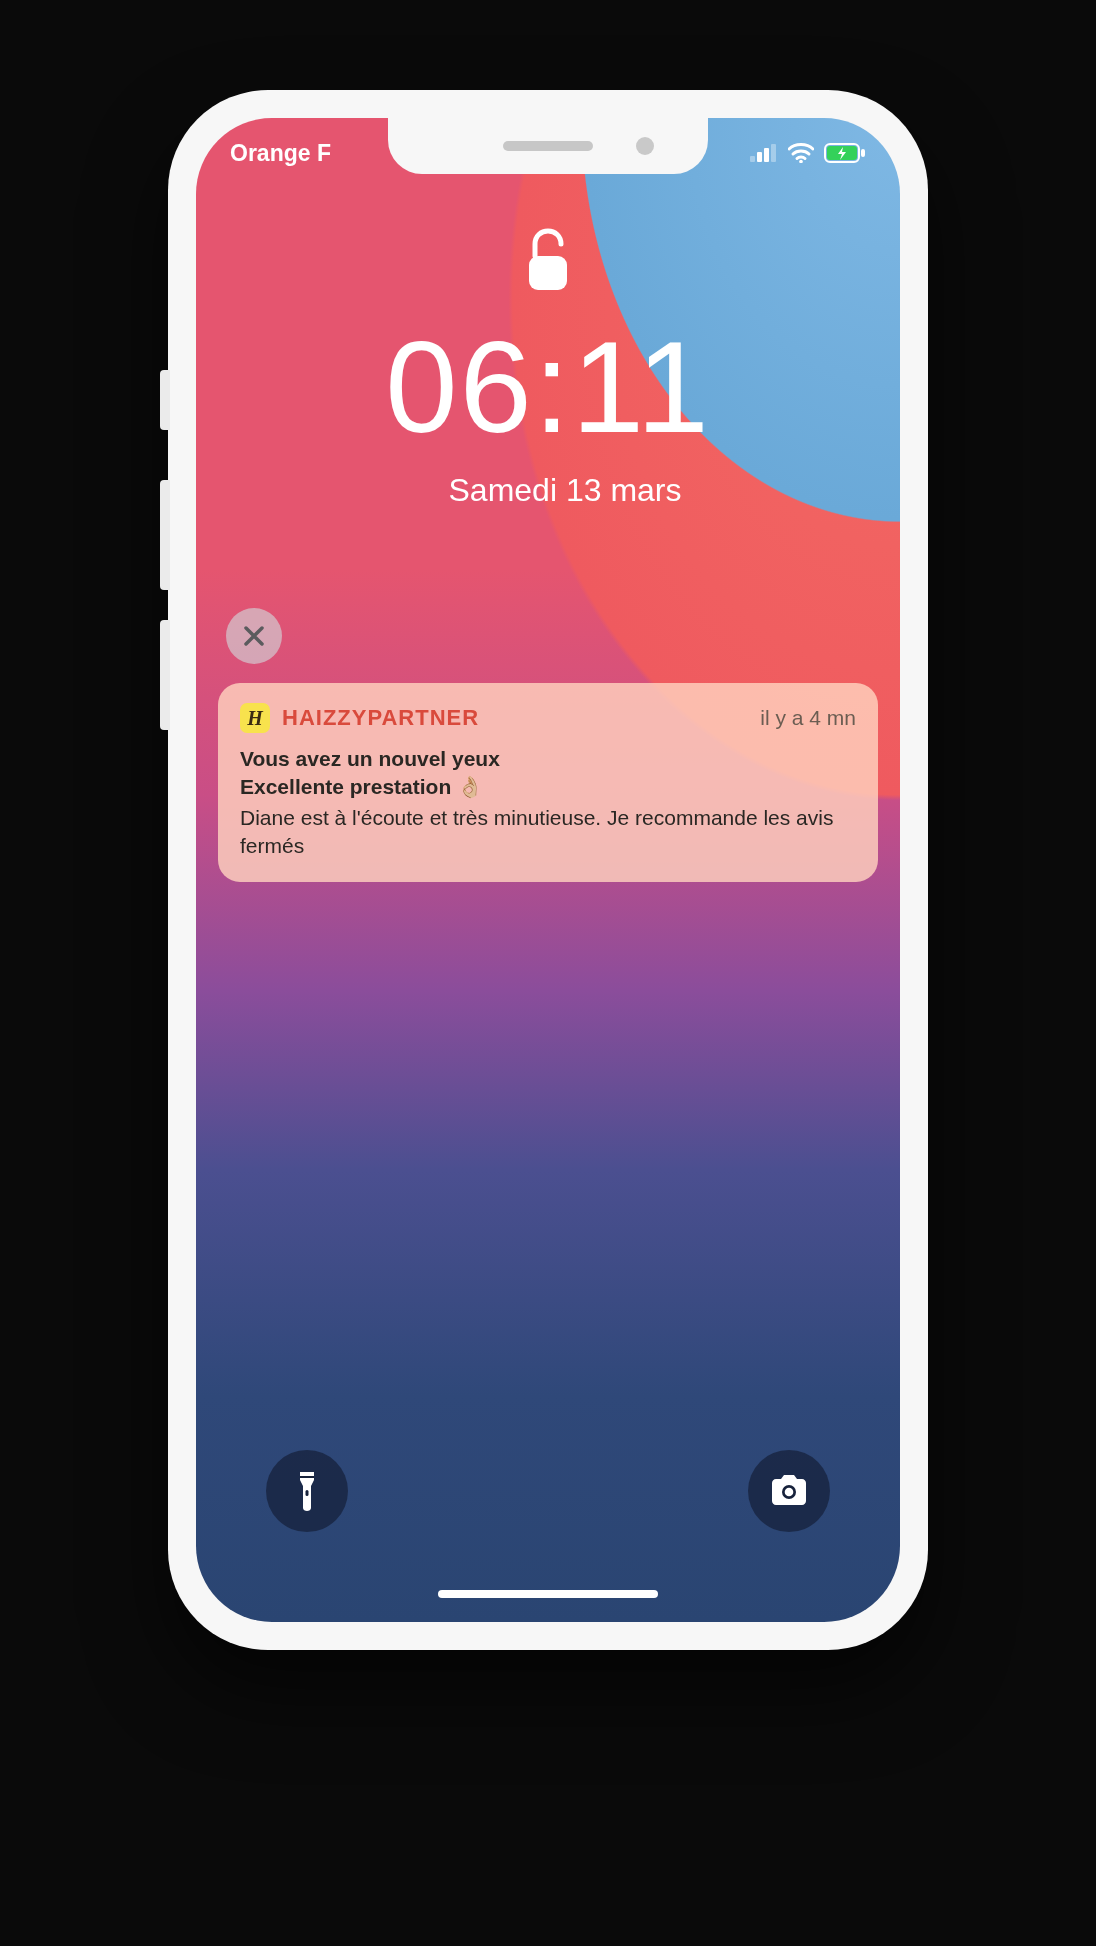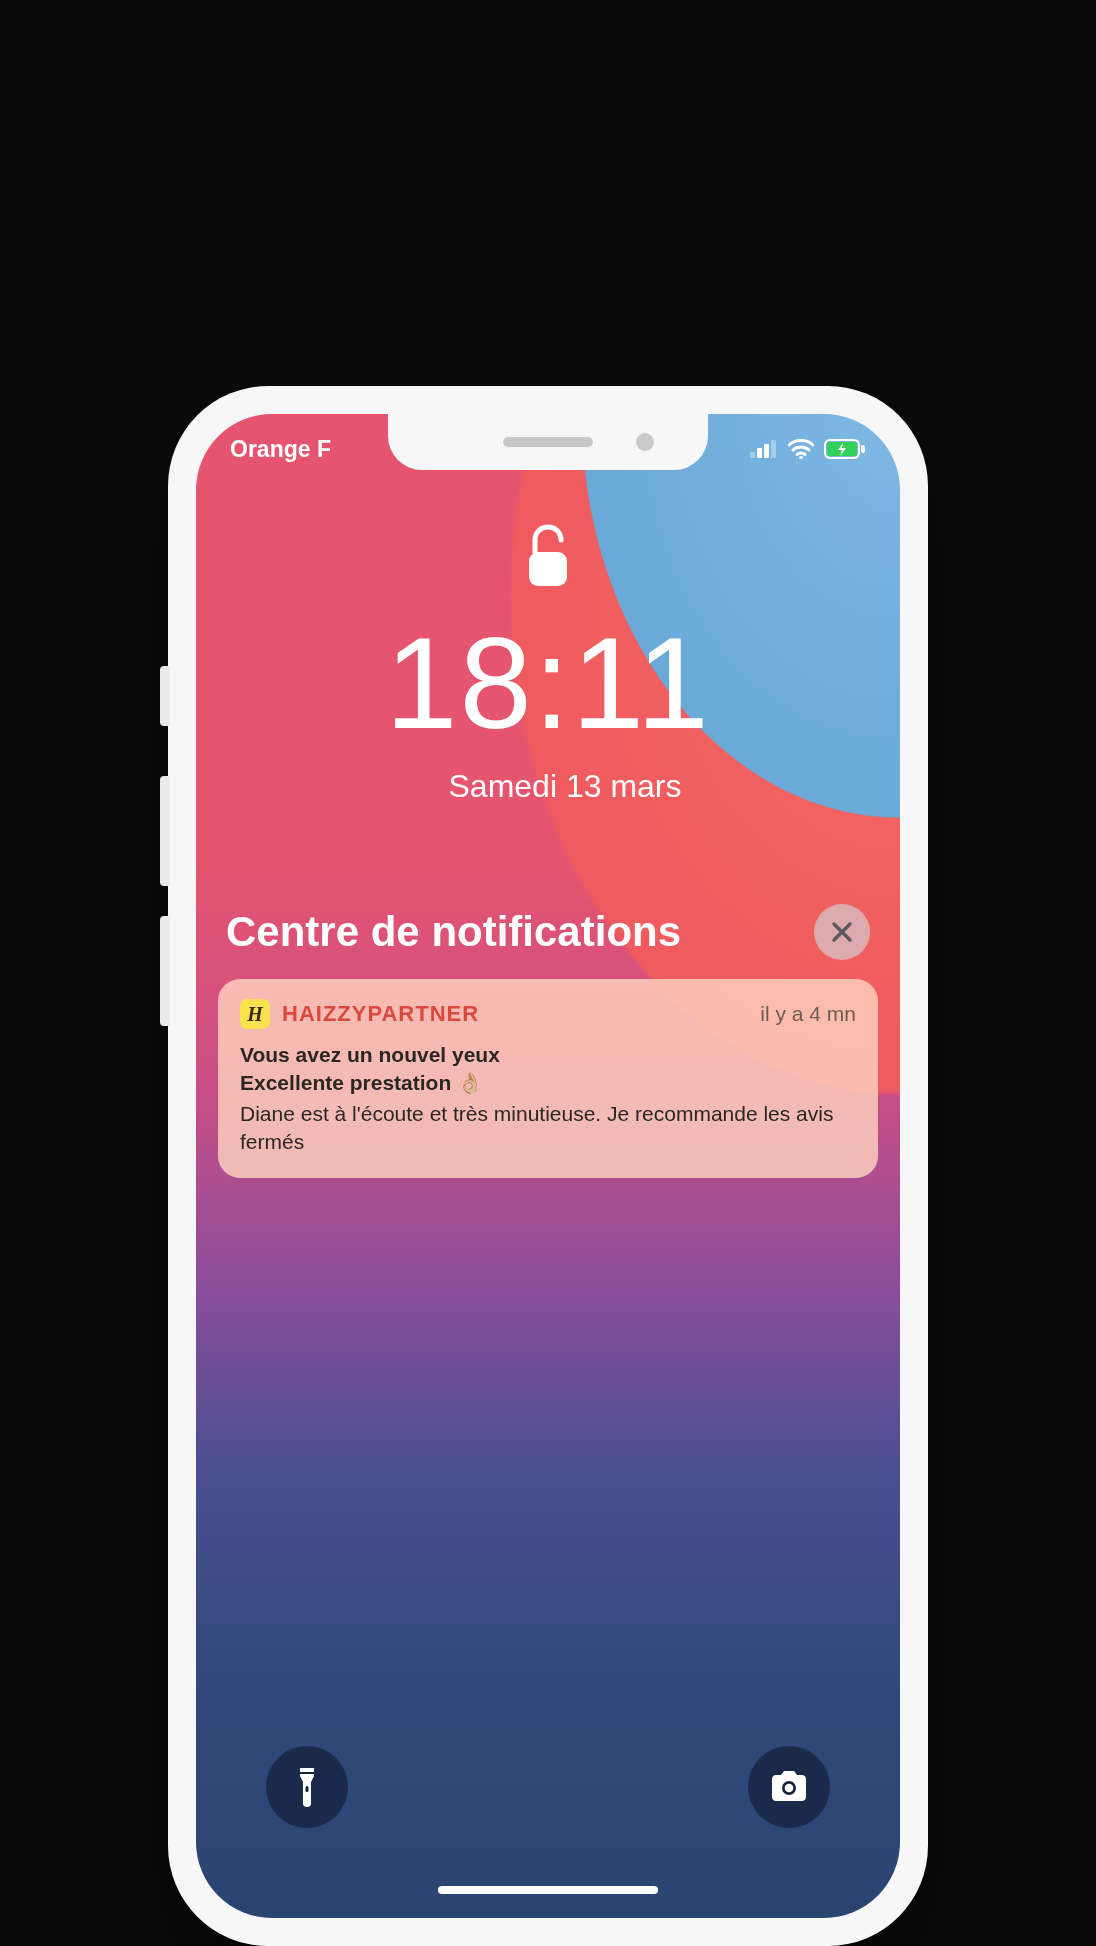--- a/index.html
+++ b/index.html
@@ -7,21 +7,21 @@
     width: 1096px;
     height: 1946px;
     background: #0a0a0a;
     font-family: -apple-system, BlinkMacSystemFont, "Segoe UI", Helvetica, Arial, sans-serif;
     overflow: hidden;
   }
   .stage {
     width: 100%;
     height: 100%;
     display: flex;
-    align-items: flex-end;
+    align-items: flex-start;
     justify-content: center;
     padding-top: 90px;
   }
   .phone-frame {
     width: 760px;
     height: 1560px;
     background: #f7f7f7;
     border-radius: 100px;
     padding: 28px;
     position: relative;
@@ -263,26 +263,25 @@
             <path d="M19 4 L14 11 L18 11 L16 17 L22 9 L18 9 Z" fill="#fff"></path>
           </svg>
         </div>
       </div>
 
       <div class="lock-block">
         <svg class="lock-icon" width="50" height="66" viewBox="0 0 50 66">
           <path d="M12 28 V16 C12 8 18 3 25 3 C32 3 38 8 38 16" fill="none" stroke="#fff" stroke-width="5" stroke-linecap="round"></path>
           <rect x="6" y="28" width="38" height="34" rx="9" fill="#fff"></rect>
         </svg>
-        <div class="time">18:11</div>
+        <div class="time">06:11</div>
         <div class="date">Samedi 13 mars</div>
       </div>
 
       <div class="nc-header">
-        <div class="nc-title">Centre de notifications</div>
         <div class="nc-close">
           <svg width="26" height="26" viewBox="0 0 26 26">
             <path d="M5 5 L21 21 M21 5 L5 21" stroke-width="3.5" stroke-linecap="round"></path>
           </svg>
         </div>
       </div>
 
       <div class="notif">
         <div class="notif-head">
           <div class="app-icon">H</div>

